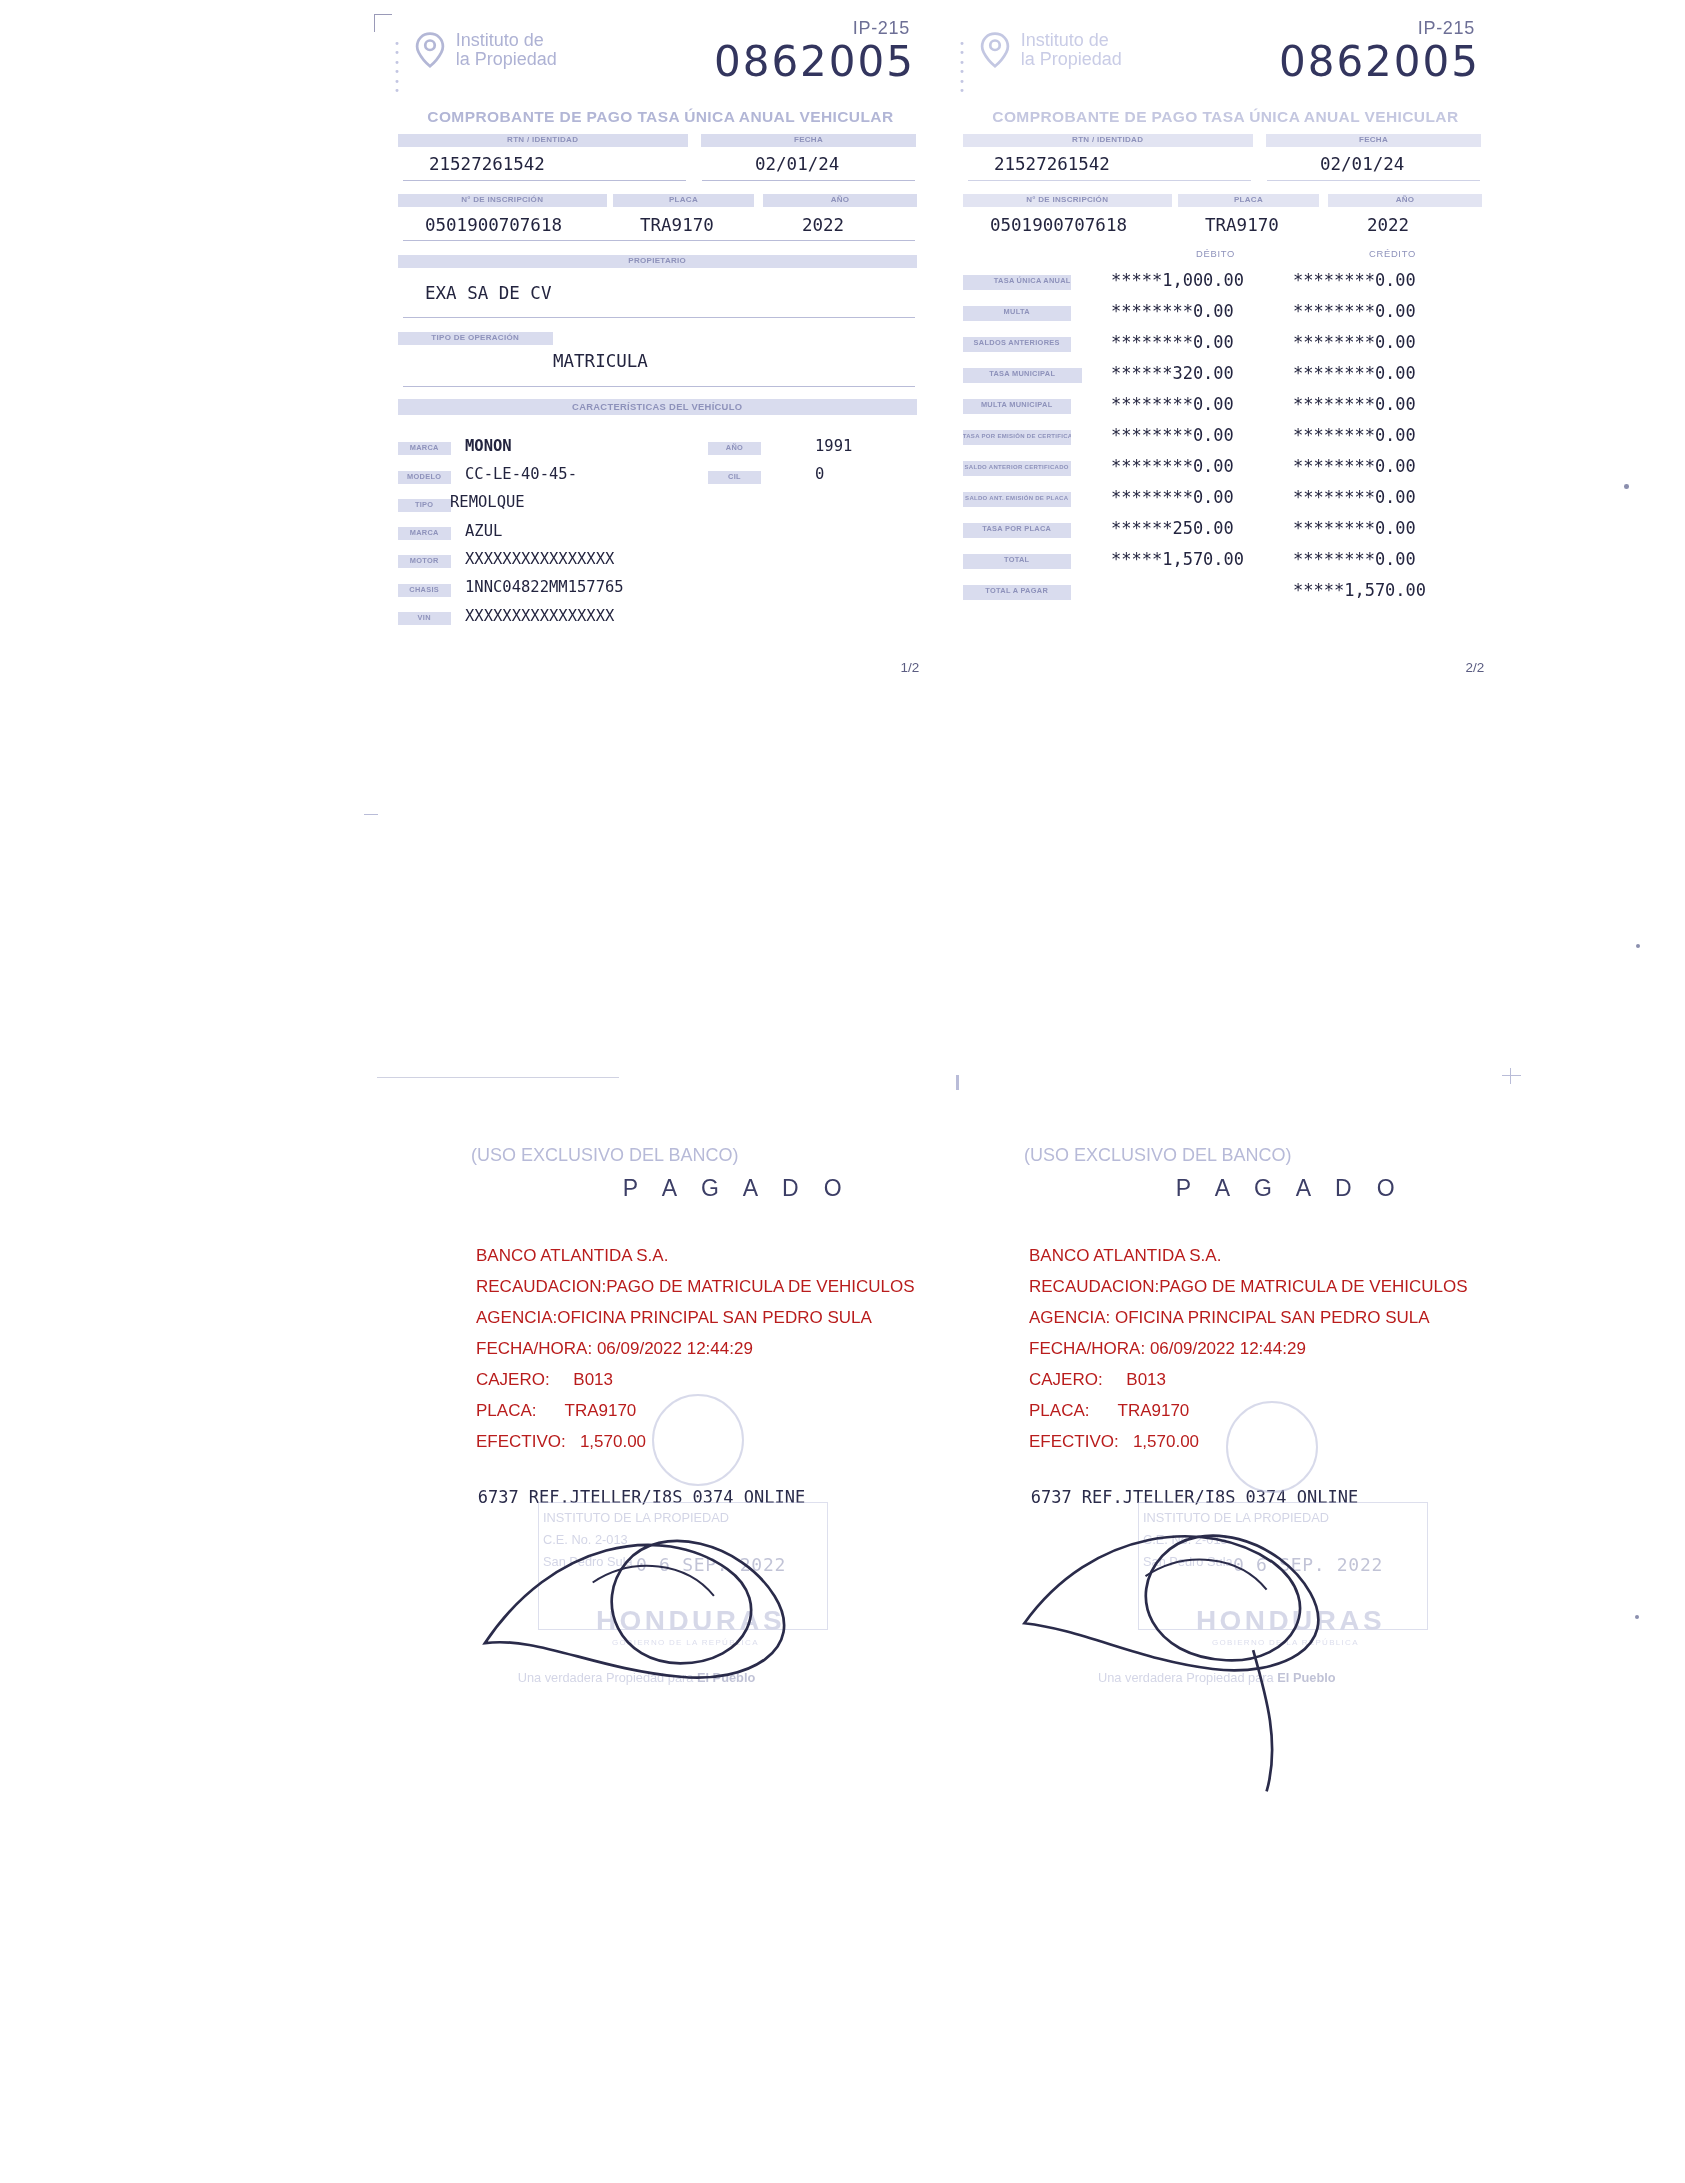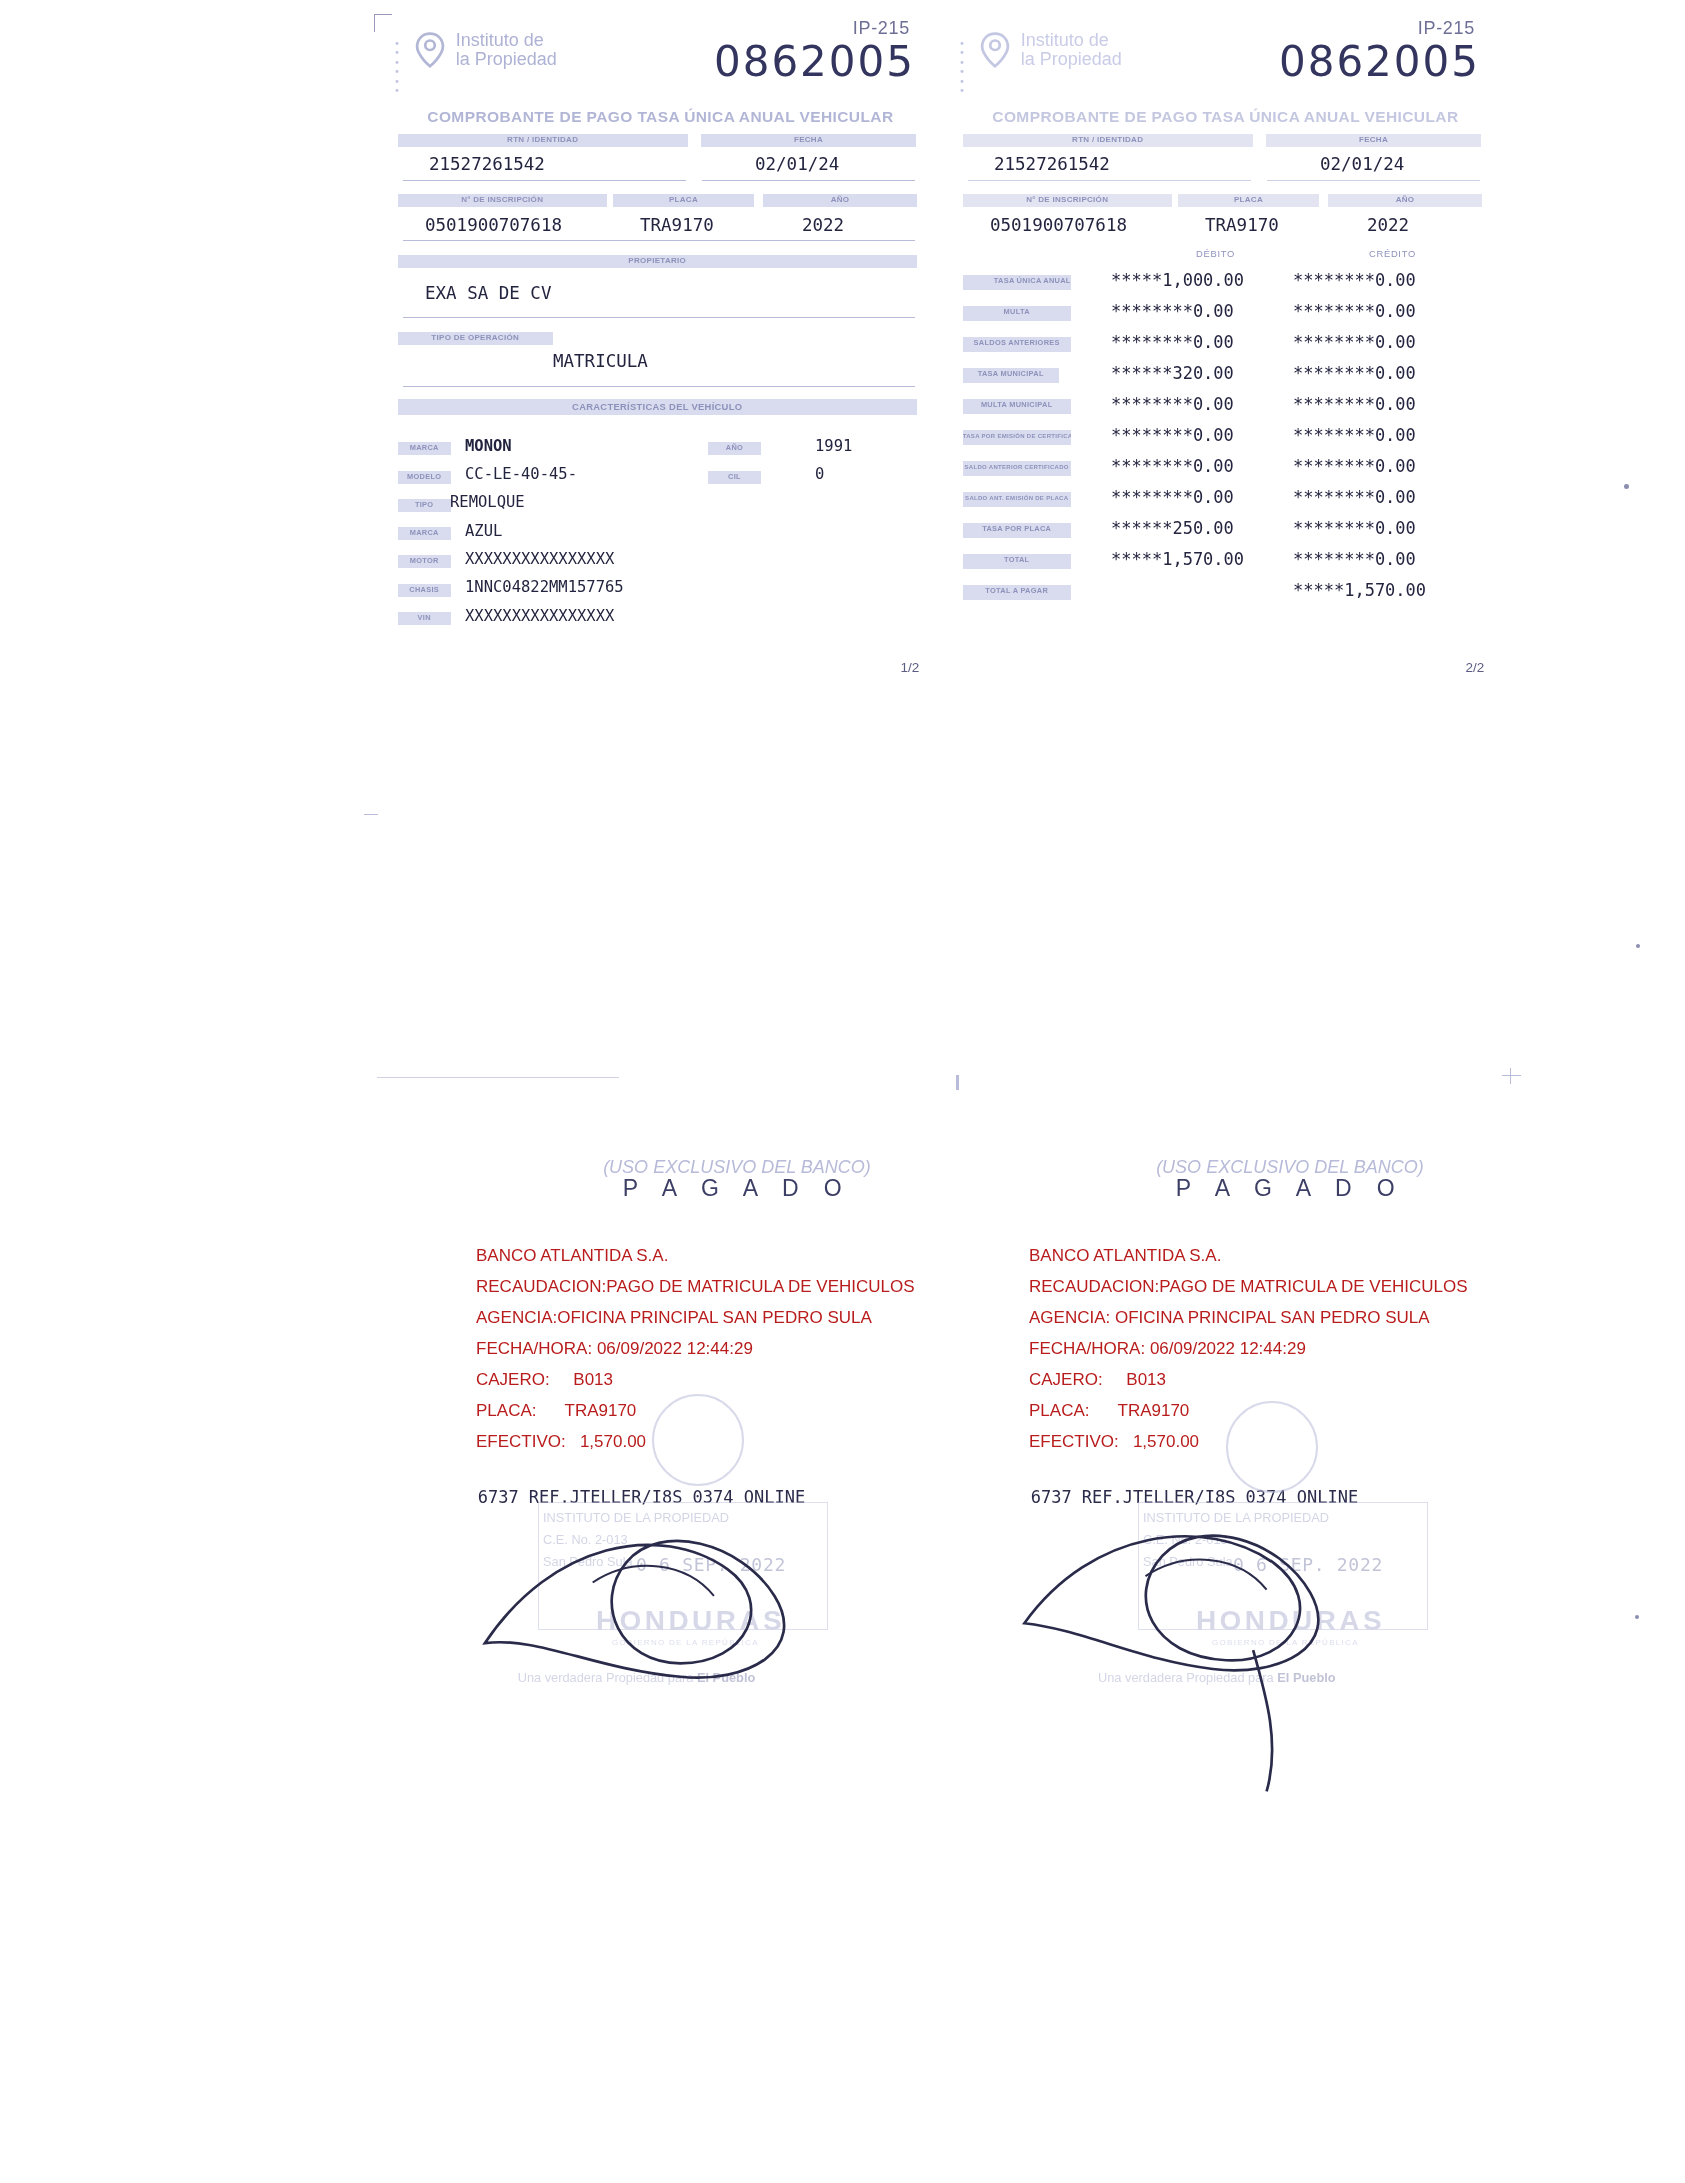--- a/index.html
+++ b/index.html
@@ -160,27 +160,26 @@
     position: absolute;
     width: 532px;
     height: 633px;
     top: 1145px;
   }
   #receipt-left  { left: 471px; }
   #receipt-right { left: 1024px; }
 
   .uso {
     position: absolute;
-    top: 12px;
+    top: 0;
     width: 100%;
-    text-align: center;
+    text-align: left;
     color: #b7bad8;
     font-size: 18px;
     font-family: "Liberation Sans", sans-serif;
-    font-style: italic;
   }
   .pagado {
     position: absolute;
     top: 30px;
     width: 100%;
     text-align: center;
     color: #3c3e66;
     font-size: 23px;
     letter-spacing: 9.4px;
     font-family: "Liberation Sans", sans-serif;
@@ -380,21 +379,21 @@
     <div class="val" style="left:34px; top:201px;">0501900707618</div>
     <div class="val" style="left:249px; top:201px;">TRA9170</div>
     <div class="val" style="left:411px; top:201px;">2022</div>
 
     <div class="sublabel" style="left:240px; top:234px;">DÉBITO</div>
     <div class="sublabel" style="left:413px; top:234px;">CRÉDITO</div>
 
     <div class="band small" style="left:6.7px; top:261px; width:108px; height:15px;text-align:right;">TASA ÚNICA ANUAL</div>
     <div class="band small" style="left:6.7px; top:292px; width:108px; height:15px;">MULTA</div>
     <div class="band small" style="left:6.7px; top:323px; width:108px; height:15px;">SALDOS ANTERIORES</div>
-    <div class="band small" style="left:6.7px; top:354px; width:96px; height:15px;">TASA MUNICIPAL</div>
+    <div class="band small" style="left:6.7px; top:354px; width:119px; height:15px;">TASA MUNICIPAL</div>
     <div class="band small" style="left:6.7px; top:385px; width:108px; height:15px;">MULTA MUNICIPAL</div>
     <div class="band small" style="left:6.7px; top:416px; width:108px; height:15px; font-size:6px;">TASA POR EMISIÓN DE CERTIFICADO</div>
     <div class="band small" style="left:6.7px; top:447px; width:108px; height:15px; font-size:6px;">SALDO ANTERIOR CERTIFICADO</div>
     <div class="band small" style="left:6.7px; top:478px; width:108px; height:15px; font-size:6px;">SALDO ANT. EMISIÓN DE PLACA</div>
     <div class="band small" style="left:6.7px; top:509px; width:108px; height:15px;">TASA POR PLACA</div>
     <div class="band small" style="left:6.7px; top:540px; width:108px; height:15px;">TOTAL</div>
     <div class="band small" style="left:6.7px; top:571px; width:108px; height:15px;">TOTAL A PAGAR</div>
 
     <div class="amt" style="left:155px; top:256px;">*****1,000.00</div>
     <div class="amt" style="left:155px; top:287px;">********0.00</div>

